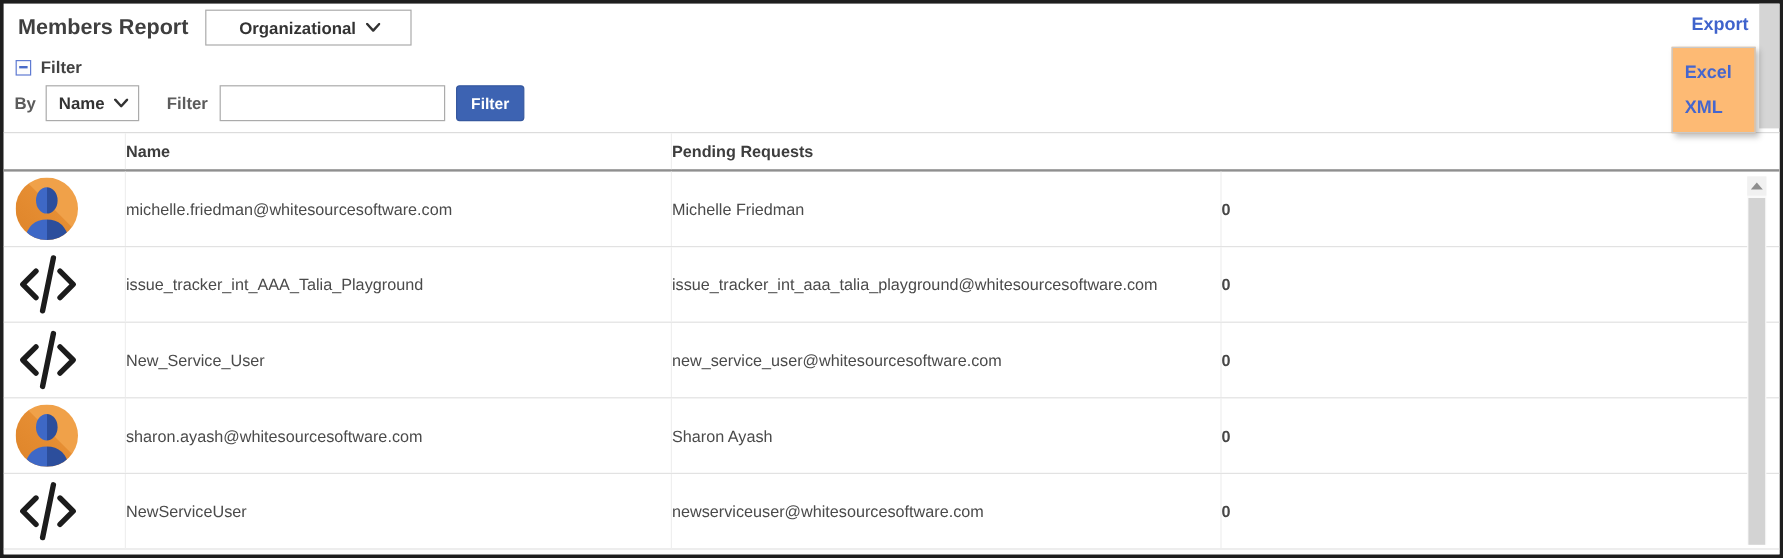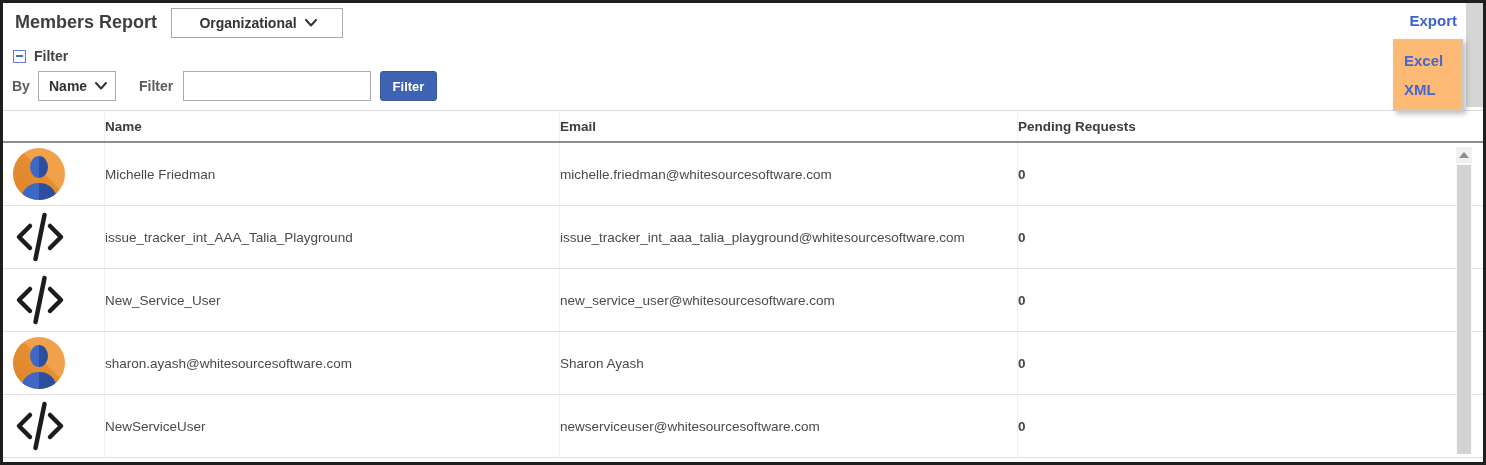--- a/index.html
+++ b/index.html
@@ -199,41 +199,40 @@
     </div>
     <span class="field-label value-label">Filter</span>
     <input class="value-input" type="text" value="" style="">
     <button class="filter-button">Filter</button>
   </div>
 
   <div class="members-table">
     <div class="t-row t-head">
       <div class="t-cell icon-cell"></div>
       <div class="t-cell">Name</div>
-      <div class="t-cell">Email</div>
       <div class="t-cell">Pending Requests</div>
     </div>
 
     <div class="t-body">
 
       <div class="t-row">
         <div class="t-cell icon-cell">
           <span class="row-icon" data-icon="user-avatar">
             <svg class="avatar-glyph" width="52" height="52" viewBox="0 0 52 52">
                 <circle cx="26" cy="26" r="26" fill="url(#orangeShade)"></circle>
                 <g clip-path="url(#avatarClip)">
                   <ellipse cx="26" cy="19" rx="9" ry="11" fill="url(#twoBlue)"></ellipse>
                   <path d="M7 54 Q10 35 26 35 Q42 35 45 54 Z" fill="url(#twoBlue)"></path>
                 </g>
               </svg>
 
           </span>
         </div>
+        <div class="t-cell cell-email">michelle.friedman@whitesourcesoftware.com</div>
         <div class="t-cell cell-name">Michelle Friedman</div>
-        <div class="t-cell cell-email">michelle.friedman@whitesourcesoftware.com</div>
         <div class="t-cell cell-pending">0</div>
       </div>
 
       <div class="t-row">
         <div class="t-cell icon-cell">
           <span class="row-icon" data-icon="service-user-code">
 
             <svg class="code-glyph" width="54" height="52" viewBox="0 0 54 52">
                 <g fill="none" stroke="#1c1c1c" stroke-width="4.5" stroke-linecap="round" stroke-linejoin="round">
                   <path d="M17 15 L6 26 L17 37"></path>

